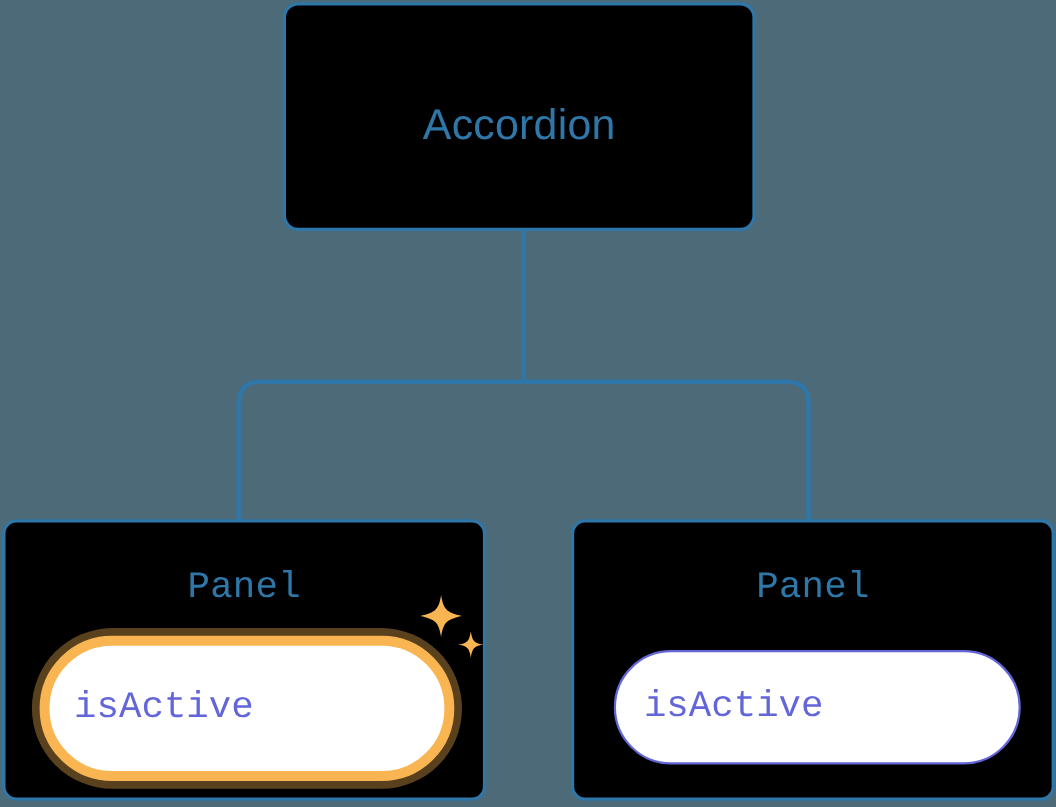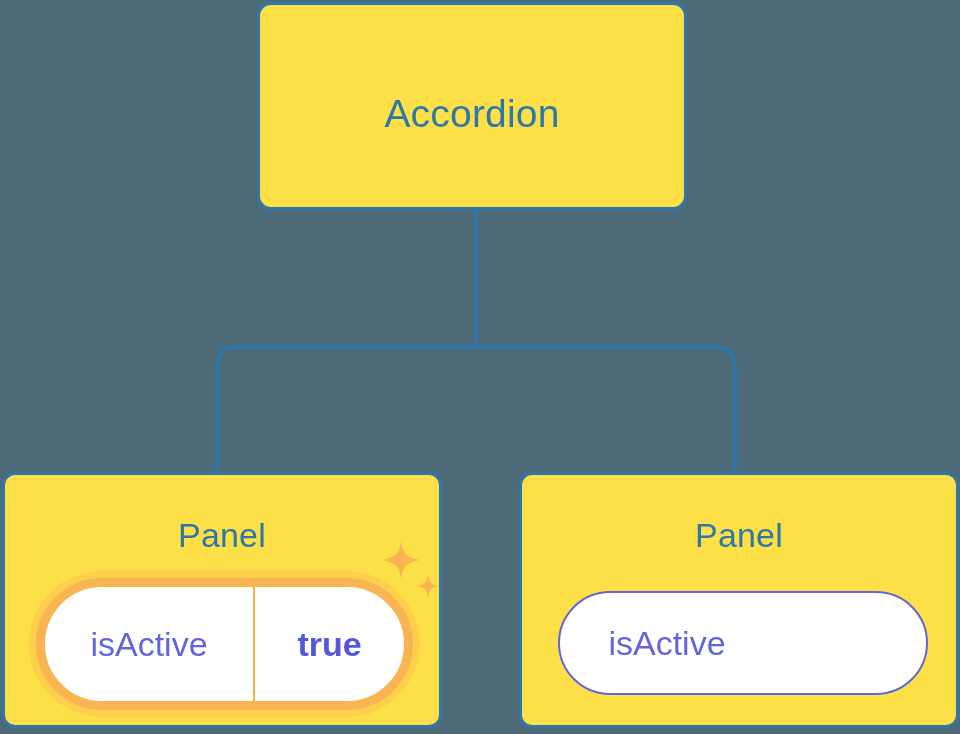--- a/index.html
+++ b/index.html
@@ -28,21 +28,21 @@
     position: absolute;
     left: 0; top: 0;
     width: 960px;
     height: 734px;
     pointer-events: none;
   }
 
   
   .node {
     position: absolute;
-    background: #fde047;
+    background: #000000;
     border: 3px solid #2e77a8;
     border-radius: 14px;
     box-sizing: border-box;
     overflow: visible;
   }
 
   .node-root {
     left: 257px;
     top: 2px;
     width: 430px;
@@ -63,20 +63,21 @@
   .node-root .node-title {
     top: 86px;
     font-size: 39px;
     line-height: 46px;
   }
 
   .node-panel {
     width: 440px;
     height: 256px;
     border-radius: 13px;
+    font-family: Liberation Mono, monospace;
   }
 
   .node-panel-left {
     left: 2px;
     top: 472px;
   }
 
   .node-panel-right {
     left: 519px;
     top: 472px;
@@ -196,21 +197,20 @@
   <div class="node node-root">
     <div class="node-title">Accordion</div>
   </div>
 
   <div class="node node-panel node-panel-left">
     <div class="node-title">Panel</div>
 
     <div class="pill-wrap">
       <div class="pill pill-highlight">
         <div class="pill-cell pill-key">isActive</div>
-        <div class="pill-cell pill-val">true</div>
       </div>
     </div>
   </div>
 
   <svg class="sparkles" width="70" height="70" viewBox="0 0 70 70" xmlns="http://www.w3.org/2000/svg">
     <path d="M 25 3 C 27 16 30 19 44 22 C 30 25 27 28 25 41 C 23 28 20 25 6 22 C 20 19 23 16 25 3 Z" fill="#f9b552"></path>
     <path d="M 52 36 C 53.4 45 55.2 46.8 64 48 C 55.2 49.2 53.4 51 52 60 C 50.6 51 48.8 49.2 40 48 C 48.8 46.8 50.6 45 52 36 Z" fill="#f9b552"></path>
   </svg>
 
   <div class="node node-panel node-panel-right">

